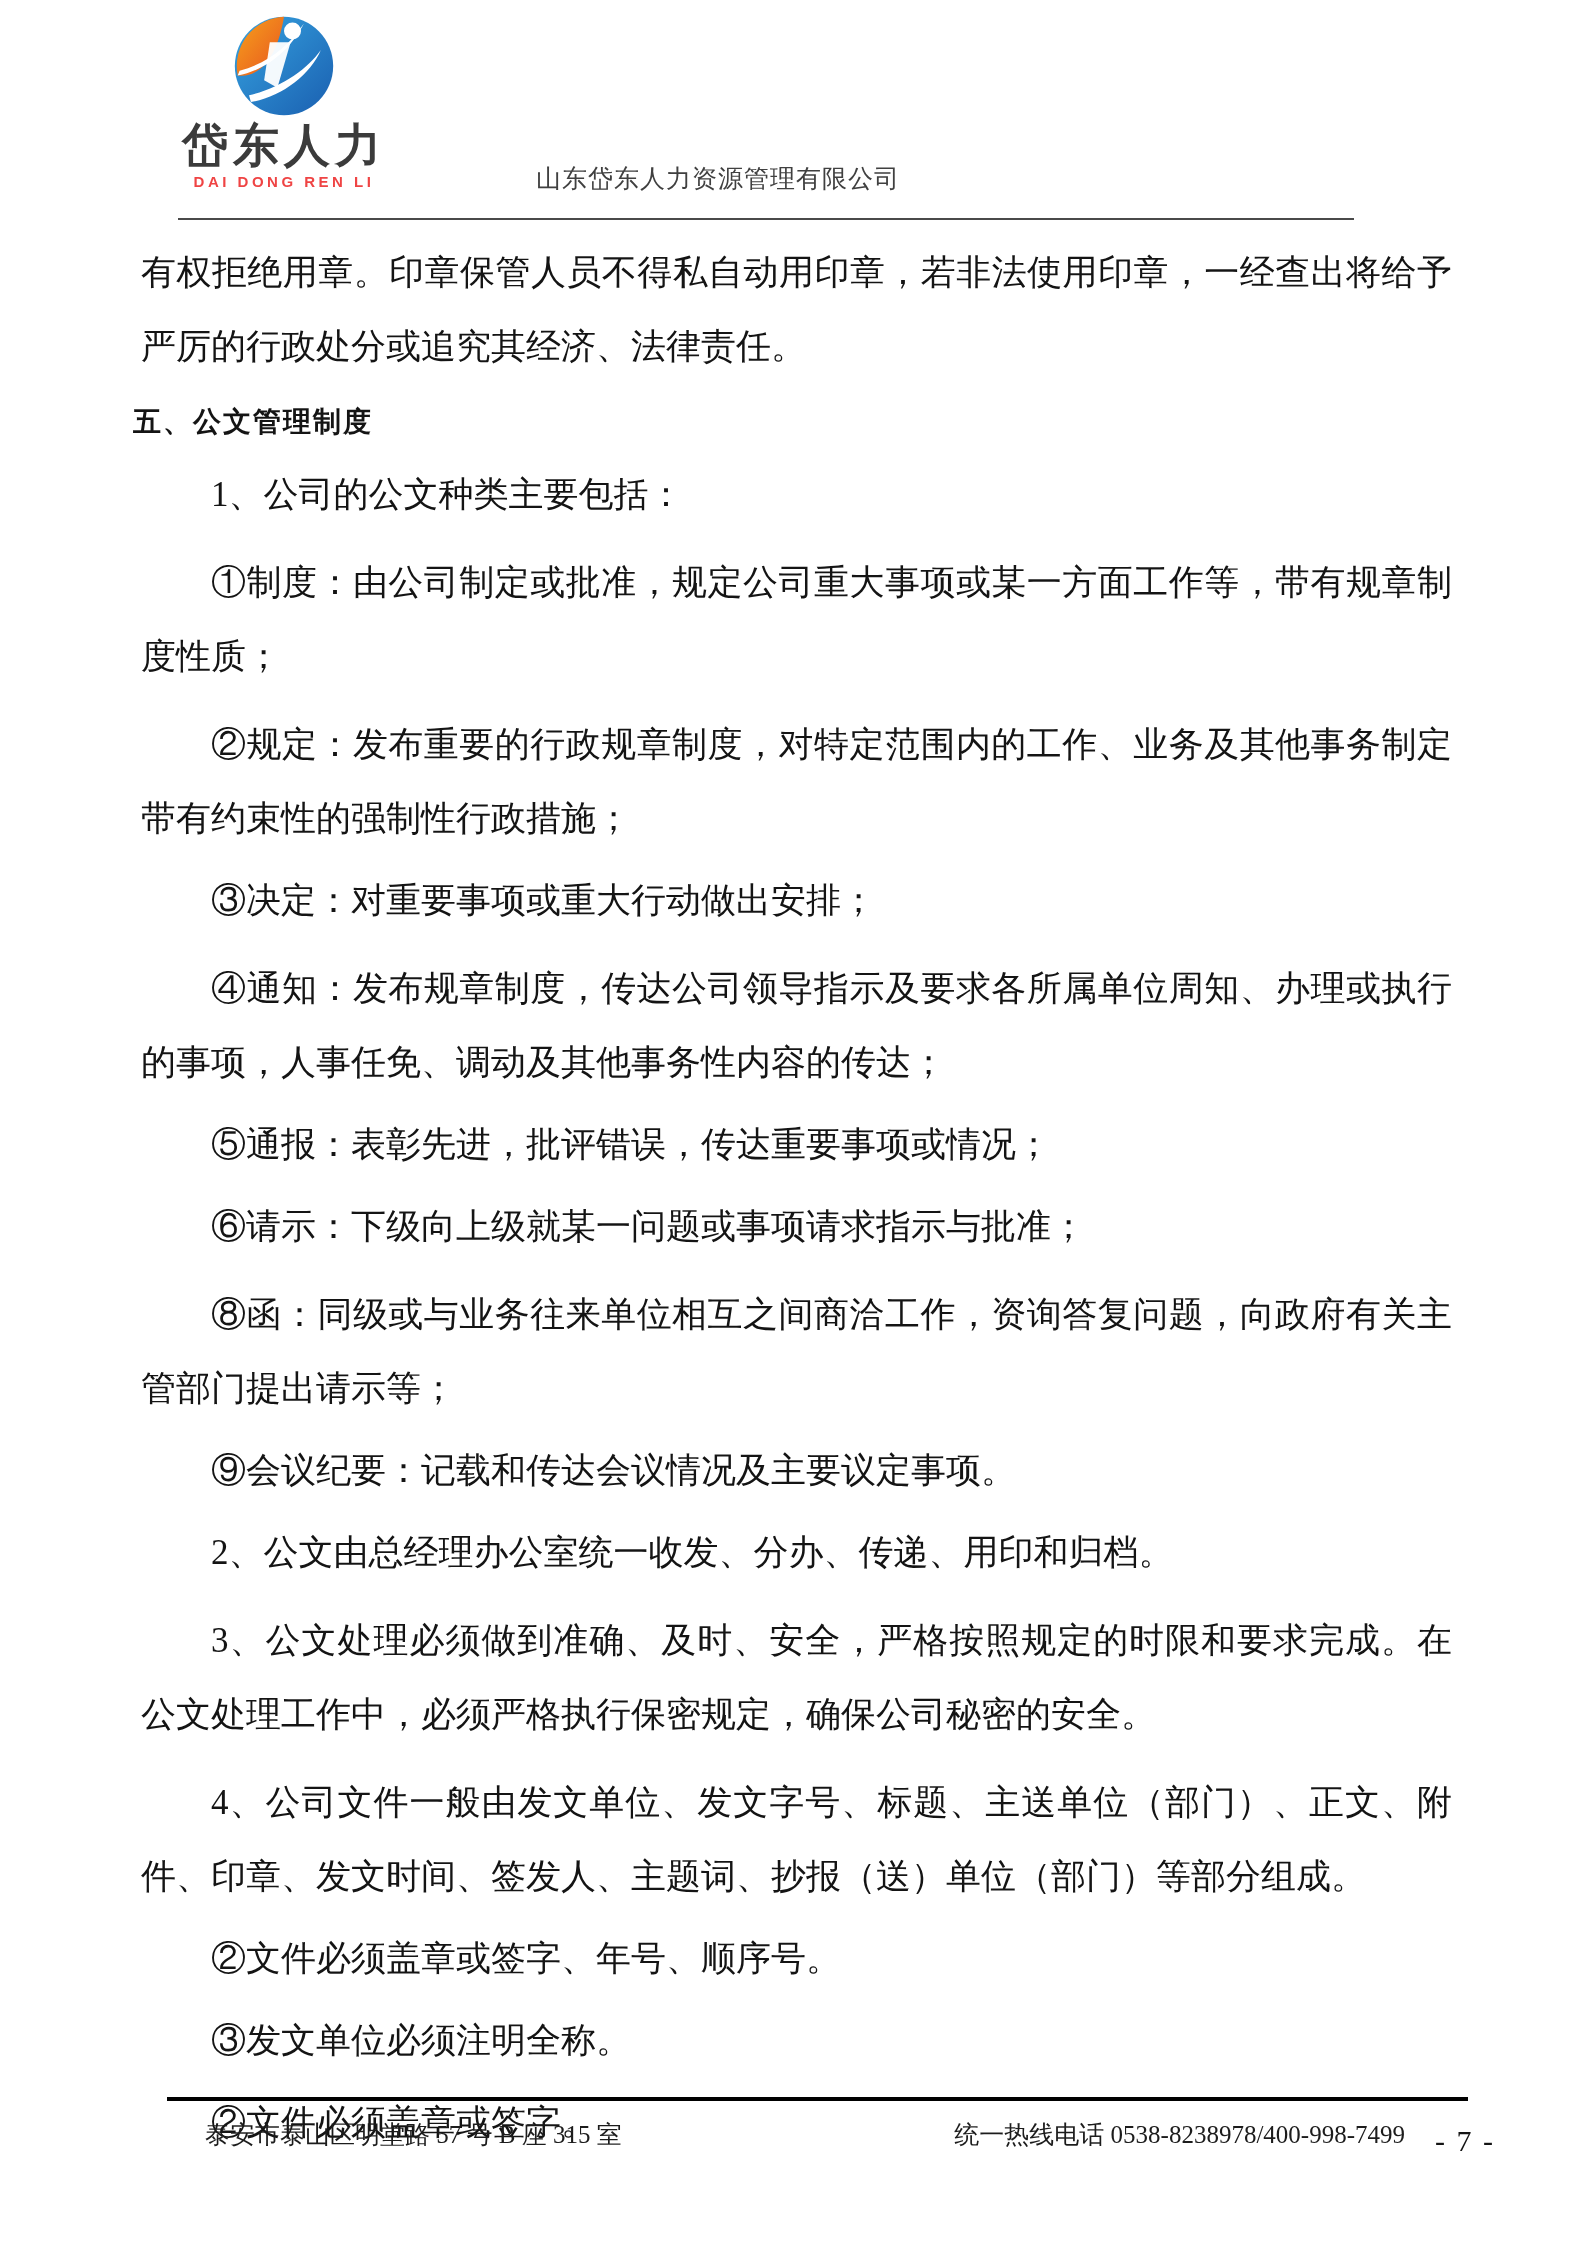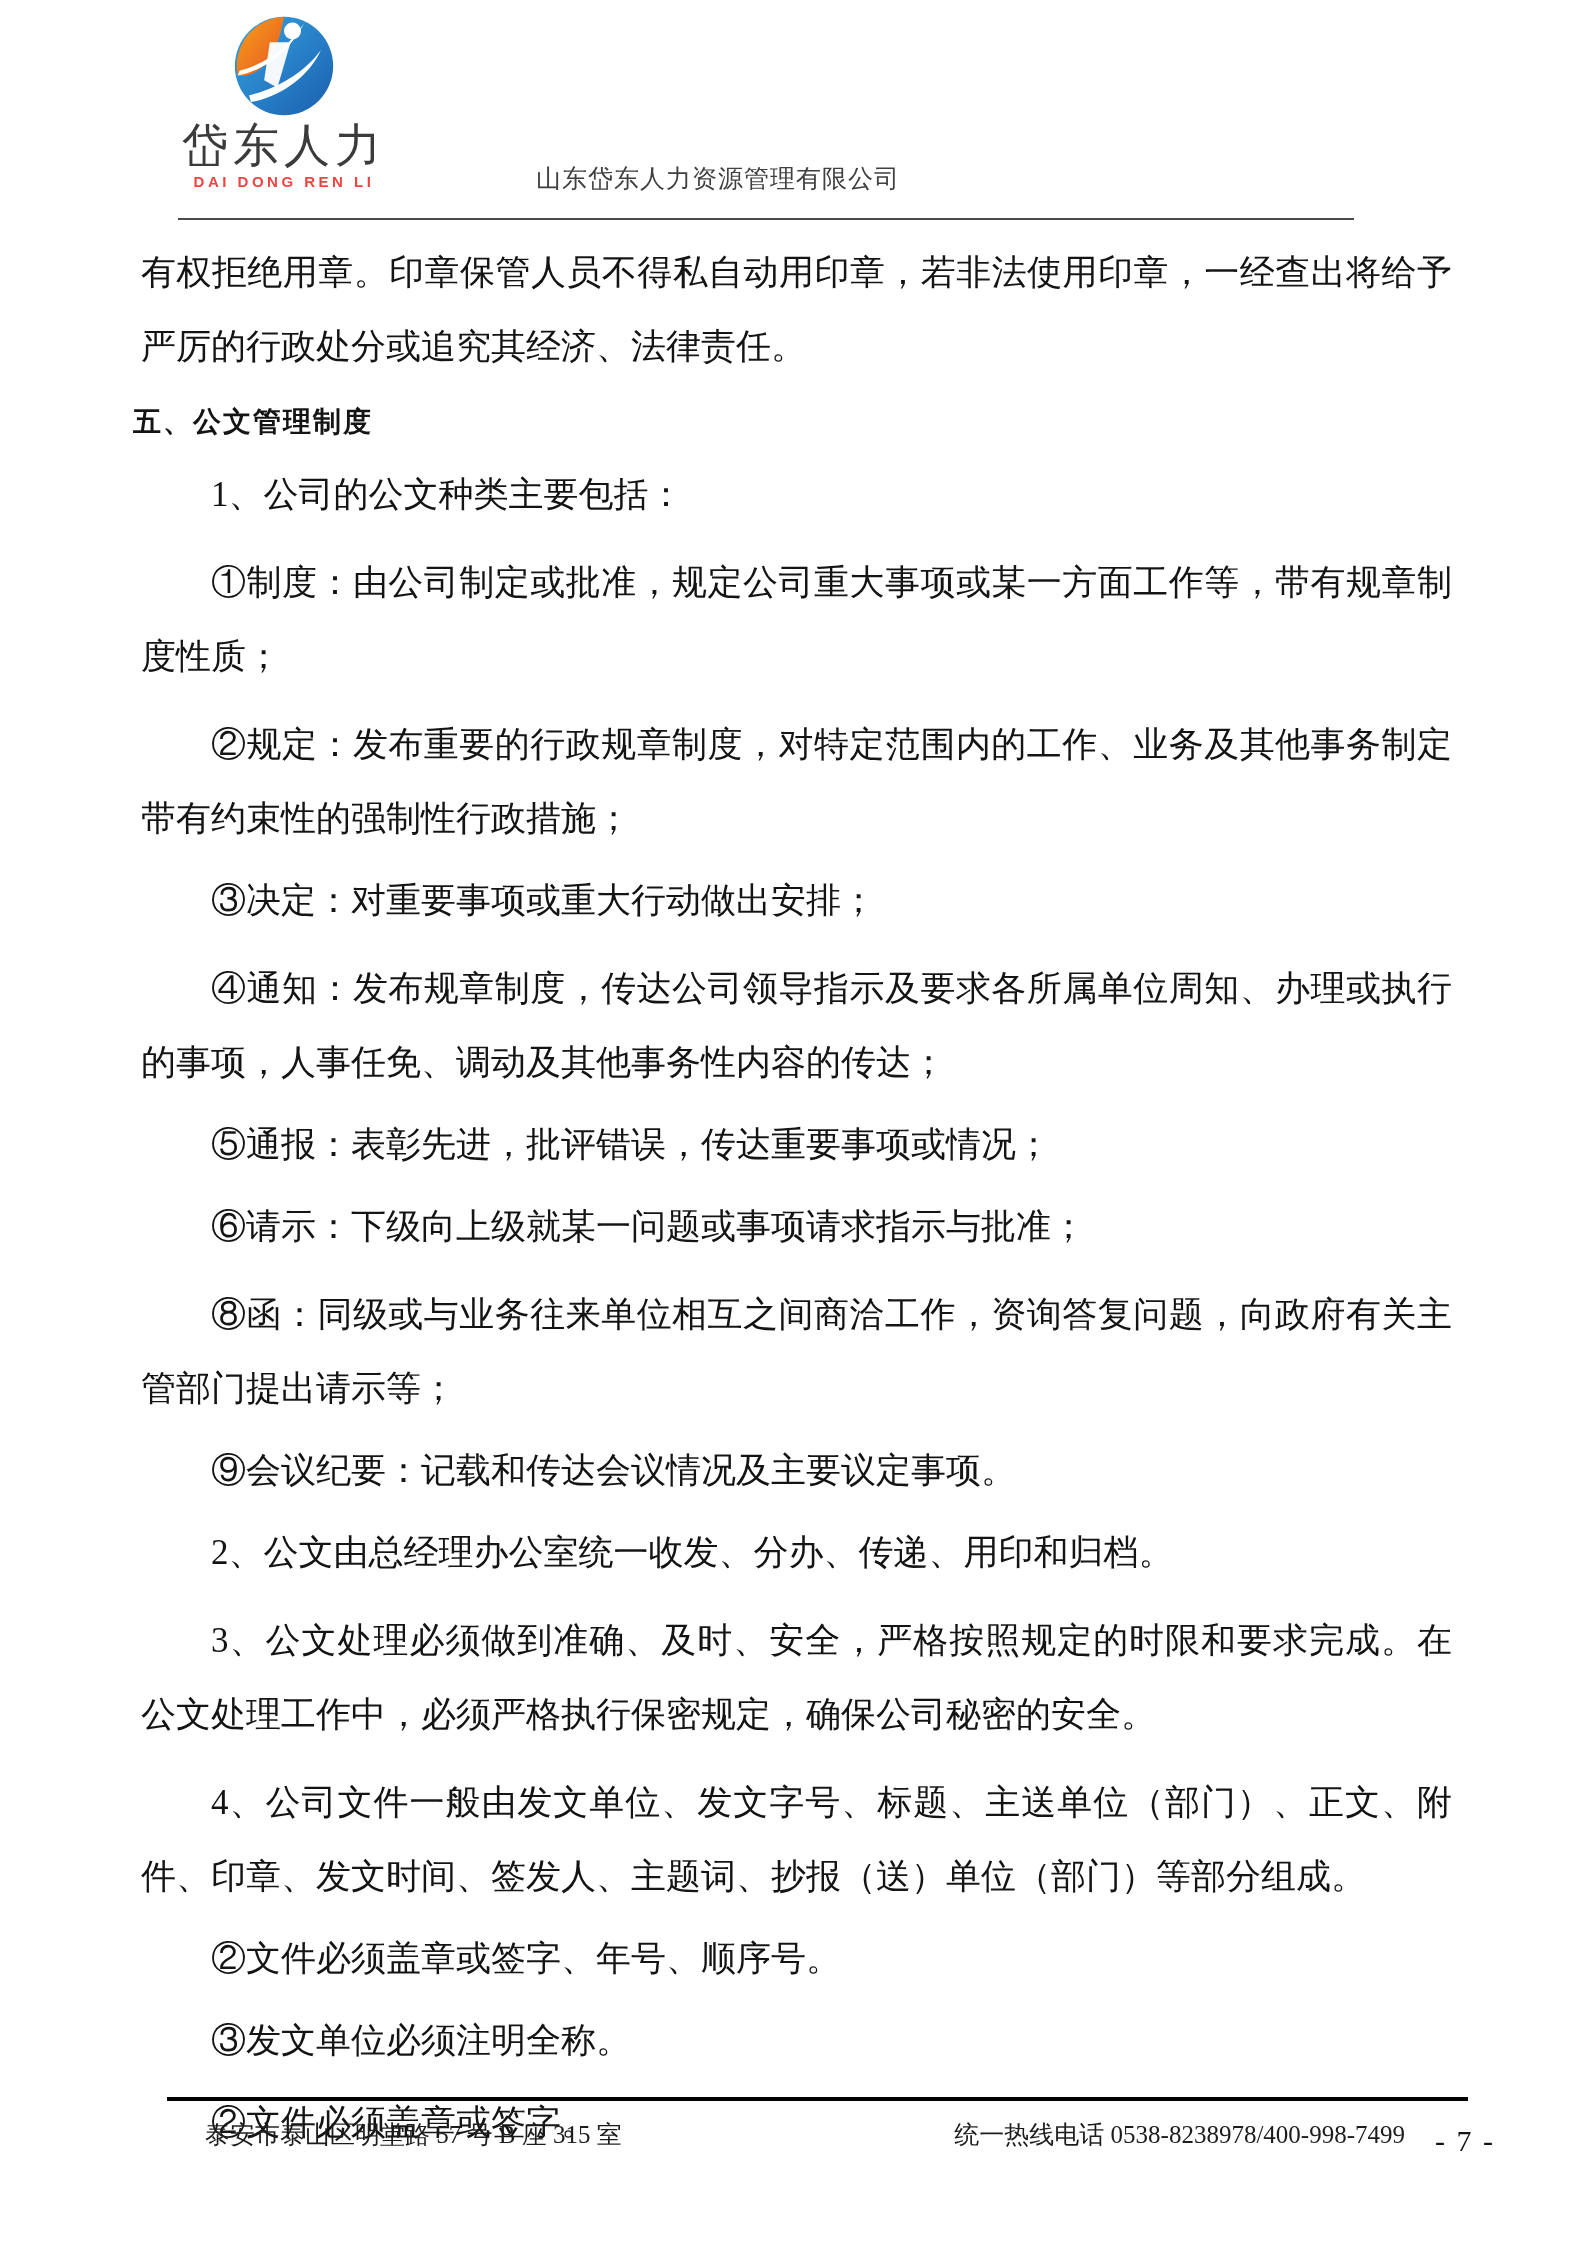--- a/index.html
+++ b/index.html
@@ -6,21 +6,21 @@
   .page {
     position:relative; width:1587px; height:2245px; margin:0 auto;
     background:#ffffff; color:#141414; overflow:hidden;
     font-family:"Liberation Serif","DejaVu Serif",serif;
   }
 
   
   .logo-block { position:absolute; top:14px; left:150px; width:268px; text-align:center; }
   .logo-mark { display:block; margin:0 auto; }
   .logo-cn {
-    font-family:"Liberation Sans","DejaVu Sans",sans-serif; font-weight:normal;
+    font-family:"Liberation Sans","DejaVu Sans",sans-serif; font-weight:bold;
     font-size:46px; line-height:1.0; color:#3b3b3b; letter-spacing:5px; margin-top:4px;
   }
   .logo-en {
     font-family:"Liberation Sans","DejaVu Sans",sans-serif; font-weight:bold;
     font-size:15px; color:#ef4444; letter-spacing:3.5px; margin-top:5px;
   }
   .company-name { position:absolute; top:162px; left:536px; font-size:25px; letter-spacing:1px; color:#404040; }
   .header-rule { position:absolute; top:218px; left:178px; width:1176px; height:2px; background:#4a4a4a; }
 
   

